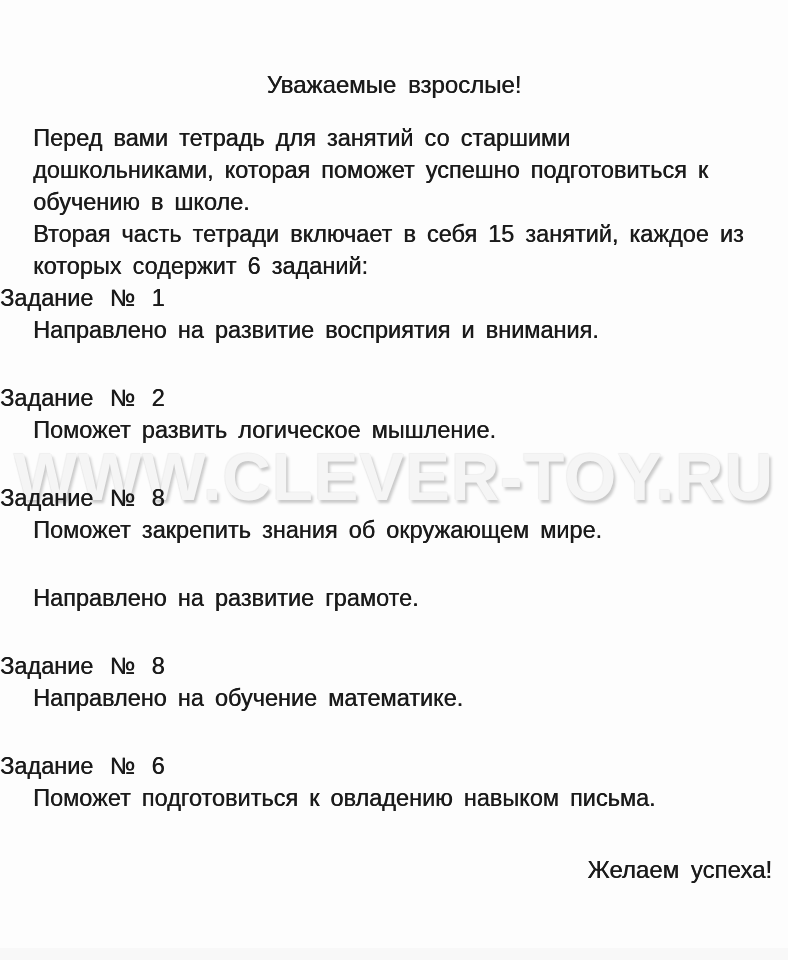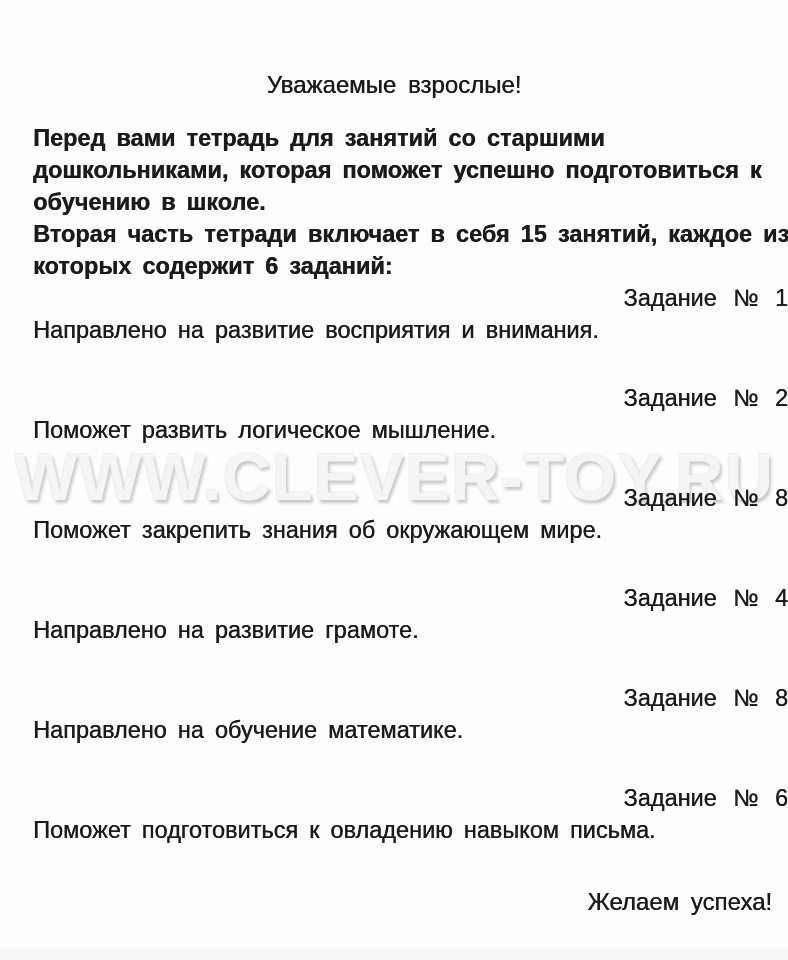--- a/index.html
+++ b/index.html
@@ -57,34 +57,33 @@
     line-height: 26px;
     font-weight: normal;
     text-align: center;
     word-spacing: 5px;
     text-shadow: 0.4px 0 0 currentColor;
   }
   .intro {
     margin-top: 24px;
     padding-left: 33px;
     padding-right: 12px;
-    font-weight: bold;
   }
   .intro-line,
   .task-desc {
     font-size: 23.5px;
     line-height: 32px;
     word-spacing: 4.5px;
     white-space: nowrap;
     text-shadow: 0.4px 0 0 currentColor;
   }
   .task-heading {
     font-size: 23.5px;
     line-height: 32px;
-    text-align: right;
+    text-align: left;
     word-spacing: 10px;
     text-shadow: 0.4px 0 0 currentColor;
   }
   .task { margin-top: 36px; }
   .task:first-child { margin-top: 0; }
   .task-desc { padding-left: 33px; }
   .closing {
     margin-top: 42px;
     padding-right: 16px;
     text-align: right;
@@ -127,21 +126,20 @@
     <div class="task-heading">Задание № 2</div>
     <div class="task-desc">Поможет развить логическое мышление.</div>
   </div>
 
   <div class="task">
     <div class="task-heading">Задание № 8</div>
     <div class="task-desc">Поможет закрепить знания об окружающем мире.</div>
   </div>
 
   <div class="task">
-    <div class="task-heading">Задание № 4</div>
     <div class="task-desc">Направлено на развитие грамоте.</div>
   </div>
 
   <div class="task">
     <div class="task-heading">Задание № 8</div>
     <div class="task-desc">Направлено на обучение математике.</div>
   </div>
 
   <div class="task">
     <div class="task-heading">Задание № 6</div>

